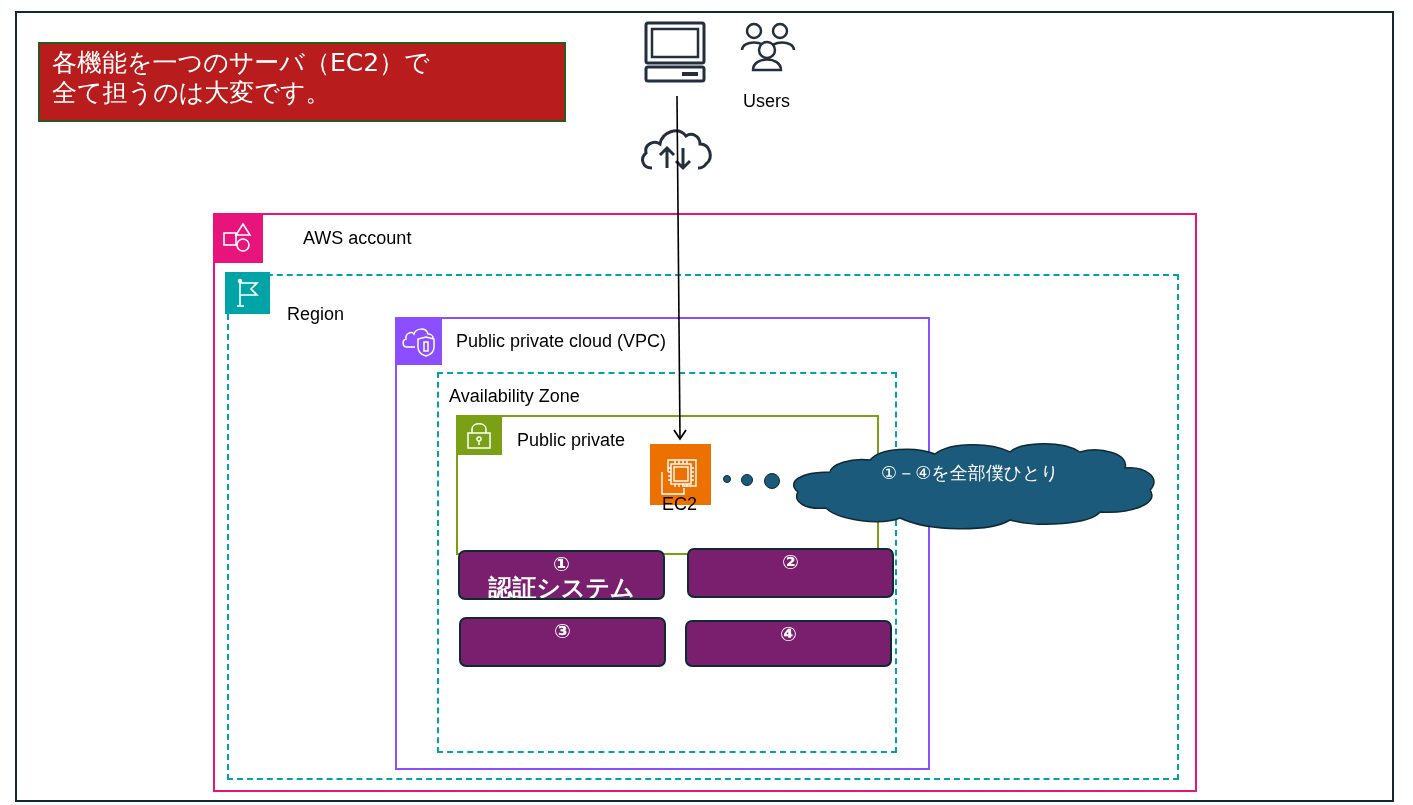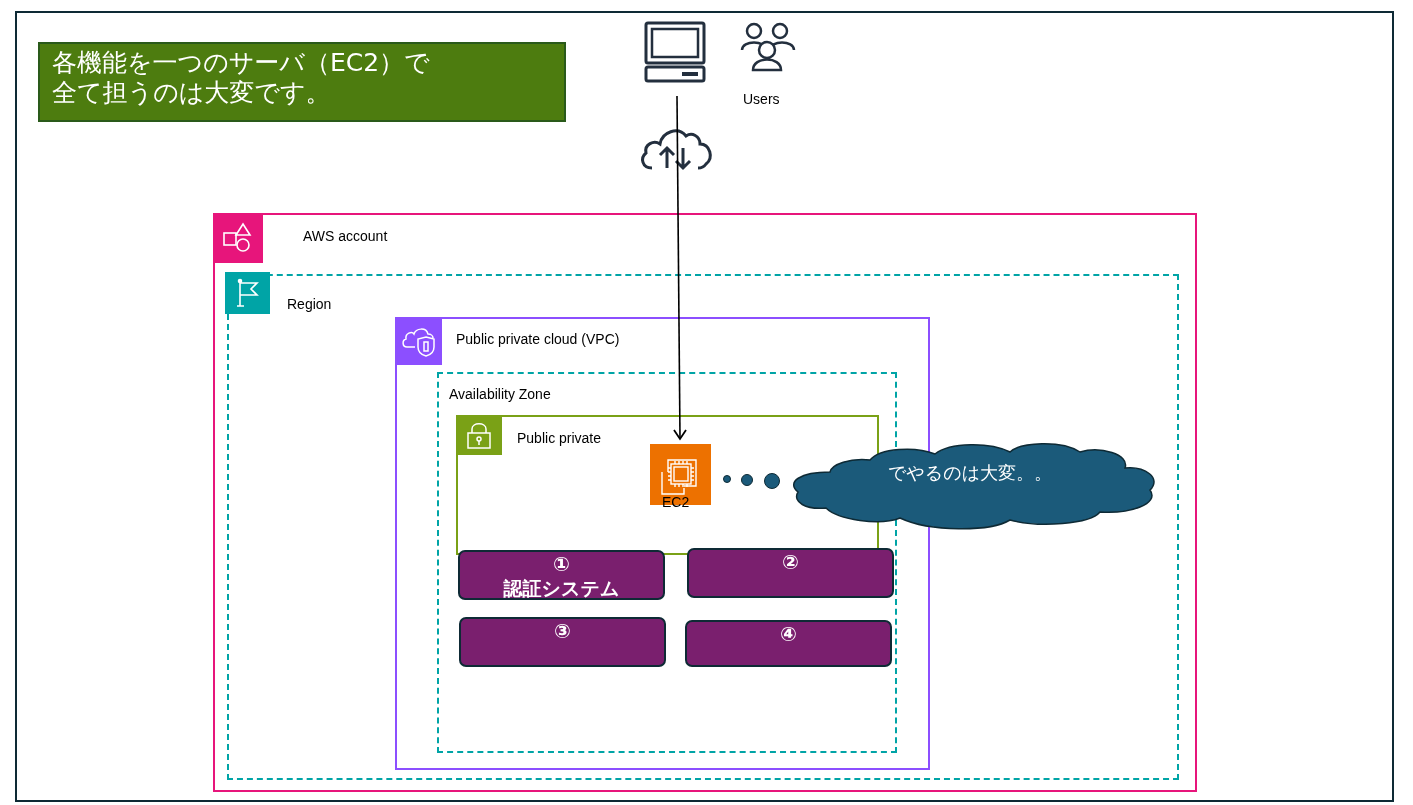--- a/index.html
+++ b/index.html
@@ -1,37 +1,37 @@
 <!DOCTYPE html>
 <html><head>
 <meta charset="utf-8">
 <style>
   html, body { margin:0; padding:0; background:#ffffff; }
   body { width:1413px; height:805px; position:relative; overflow:hidden;
          font-family:"Liberation Sans","DejaVu Sans",sans-serif; }
   .abs { position:absolute; box-sizing:border-box; }
   .frame { left:15px; top:11px; width:1379px; height:791px; border:2px solid #0e2a35; }
-  .callout { left:38px; top:42px; width:528px; height:80px; background:#4d7c0f;
+  .callout { left:38px; top:42px; width:528px; height:80px; background:#b91c1c;
              border:2px solid #2a5a1a; color:#fff; font-family:"DejaVu Sans",sans-serif;
              font-size:25px; line-height:30px; padding:4px 0 0 12px; white-space:pre; }
-  .lbl { font-size:14px; color:#000; white-space:nowrap; }
+  .lbl { font-size:18px; color:#000; white-space:nowrap; }
   .aws { left:213px; top:213px; width:984px; height:579px; border:2px solid #e7157b; }
   .aws-icon { left:213px; top:213px; width:50px; height:50px; background:#e7157b; }
   .region { left:227px; top:274px; width:952px; height:506px; border:2px dashed #00a4a6; }
   .region-icon { left:225px; top:272px; width:45px; height:42px; background:#00a4a6; }
   .vpc { left:395px; top:317px; width:535px; height:453px; border:2px solid #8c4fff; }
   .vpc-icon { left:395px; top:317px; width:47px; height:48px; background:#8c4fff; }
   .az { left:437px; top:372px; width:460px; height:381px; border:2px dashed #00a4a6; }
   .subnet { left:456px; top:415px; width:423px; height:140px; border:2px solid #7aa116; }
   .subnet-icon { left:456px; top:415px; width:46px; height:40px; background:#7aa116; }
   .ec2-icon { left:650px; top:444px; width:61px; height:61px; background:#ed7100; }
   .fn { background:#7a1f6e; border:2px solid #0e2a35; border-radius:7px; color:#fff;
         font-family:"DejaVu Sans",sans-serif; font-weight:bold; text-align:center; overflow:hidden; }
   .fn .n { font-size:20px; line-height:22px; display:block; margin-top:1px; }
-  .fn .t { font-size:19px; line-height:26px; display:block; }
+  .fn .t { font-size:24px; line-height:26px; display:block; }
   .cloud-text { left:810px; top:460px; width:320px; color:#fff; text-align:center;
                 font-family:"DejaVu Sans",sans-serif; font-size:18px; line-height:25px; }
   svg { position:absolute; overflow:visible; }
 </style>
 </head>
 <body>
 
 <div class="abs frame"></div>
 
 <div class="abs callout">各機能を一つのサーバ（EC2）で
@@ -77,21 +77,21 @@
 <div class="abs region"></div>
 <div class="abs region-icon">
   <svg style="left:11px;top:6px" width="24" height="30" viewBox="0 0 24 30">
     <g fill="none" stroke="#fff" stroke-width="1.6">
       <circle cx="4" cy="3" r="1.5" fill="#fff"></circle>
       <path d="M4 4 V28 M1 28 H8"></path>
       <path d="M4 5 H21 L15 11 L21 17 H4"></path>
     </g>
   </svg>
 </div>
-<div class="abs lbl" style="left:287px;top:296px;">Region</div>
+<div class="abs lbl" style="left:287px;top:304px;">Region</div>
 
 <div class="abs vpc"></div>
 <div class="abs vpc-icon">
   <svg style="left:6px;top:8px" width="36" height="32" viewBox="0 0 36 32">
     <g fill="none" stroke="#fff" stroke-width="1.5">
       <path d="M14 22 H6 C1 22 1 15 5 14 C4 8 11 6 13 9 C15 3 25 2 27 9 C30 9 32 11 32 13"></path>
       <path d="M25 12 L33 14 V22 C33 27 29 30 25 31 C21 30 17 27 17 22 V14 Z"></path>
       <path d="M23 17 V26 H27 V17 Z"></path>
     </g>
   </svg>
@@ -132,21 +132,21 @@
 </div>
 <div class="abs lbl" style="left:662px;top:494px;">EC2</div>
 
 <svg style="left:0;top:0" width="1413" height="805">
   <circle cx="727" cy="479" r="3.5" fill="#1b5a7a" stroke="#0e2a35" stroke-width="1"></circle>
   <circle cx="747" cy="480" r="5.5" fill="#1b5a7a" stroke="#0e2a35" stroke-width="1"></circle>
   <circle cx="772" cy="481" r="7.5" fill="#1b5a7a" stroke="#0e2a35" stroke-width="1"></circle>
   <path d="M830 472 C800 472 786 482 798 492 C792 502 806 510 826 508 C838 520 880 526 900 518 C930 532 990 532 1010 520 C1040 528 1090 524 1100 512 C1130 514 1160 504 1150 490 C1162 478 1145 466 1125 468 C1130 454 1100 446 1080 452 C1062 440 1020 442 1010 452 C990 442 950 442 935 454 C915 446 880 448 870 460 C850 458 832 464 830 472 Z" fill="#1b5a7a" stroke="#0e2a35" stroke-width="1.5"></path>
 </svg>
 <div class="abs cloud-text">
-  <div>でやるのは大変。。</div>
+  <div>①－④を全部僕ひとり</div>
 </div>
 
 <div class="abs fn" style="left:458px;top:550px;width:207px;height:50px;">
   <span class="n">①</span>
   <span class="t">認証システム</span>
 </div>
 <div class="abs fn" style="left:687px;top:548px;width:207px;height:50px;">
   <span class="n">②</span>
 </div>
 <div class="abs fn" style="left:459px;top:617px;width:207px;height:50px;">

